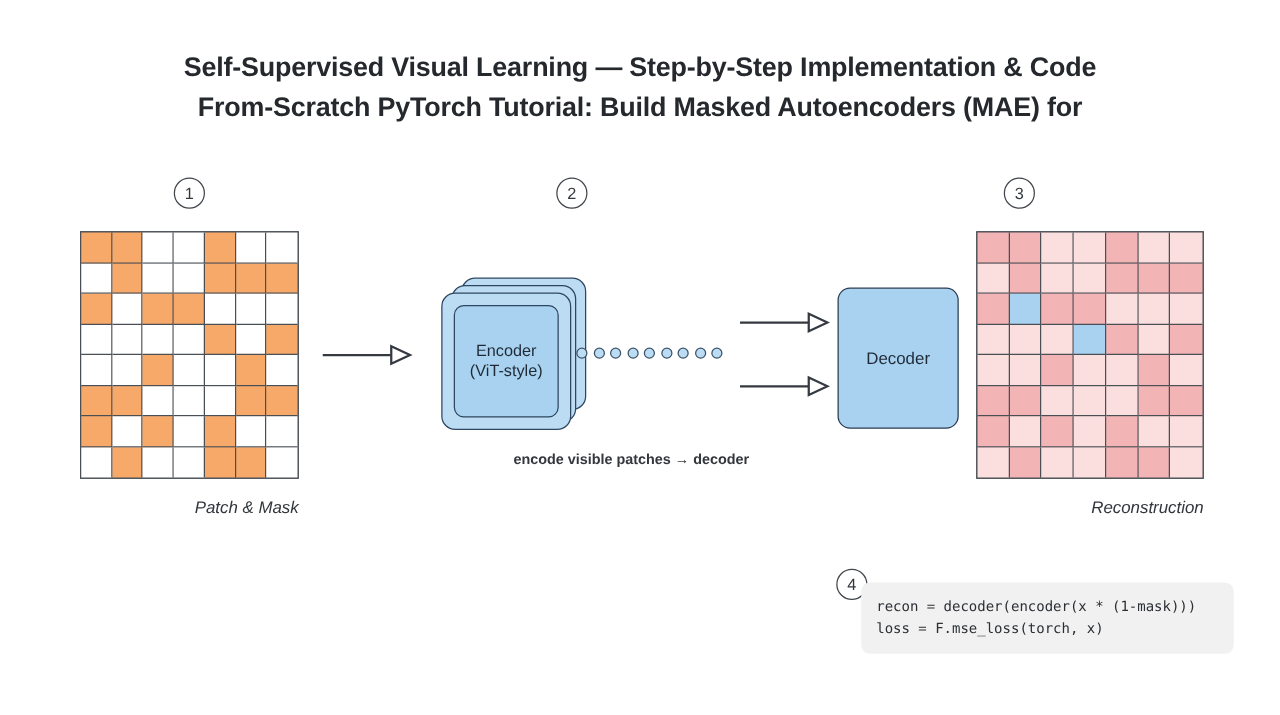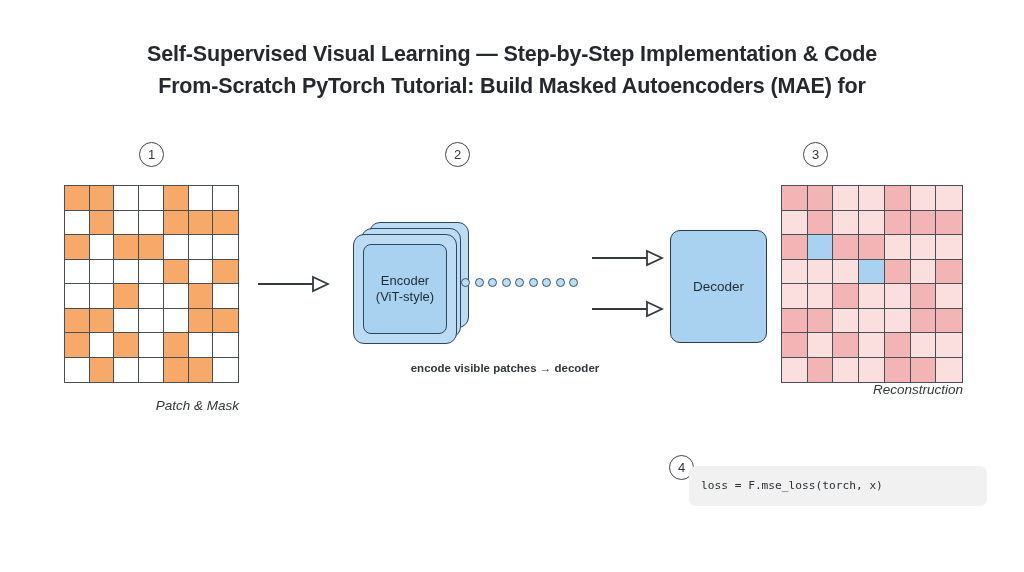--- a/index.html
+++ b/index.html
@@ -79,21 +79,21 @@
 
   .cap {
     position: absolute;
     font-size: 13.5px;
     color: #33373c;
     text-align: right;
     white-space: nowrap;
     font-style: italic;
   }
   #cap-patch { left: 64px;  top: 398px; width: 175px; }
-  #cap-recon { left: 781px; top: 382px; width: 182px; }
+  #cap-recon { left: 781px; top: 398px; width: 182px; }
 
   
   #encoder-stack {
     position: absolute;
     left: 353px;
     top: 222px;
     width: 120px;
     height: 122px;
   }
   #encoder-stack .layer {
@@ -366,14 +366,15 @@
     <div class="cell" style="background: rgb(242, 180, 180);"></div>
     <div class="cell" style="background: rgb(251, 222, 222);"></div>
     <div class="cell" style="background: rgb(251, 222, 222);"></div>
     <div class="cell" style="background: rgb(242, 180, 180);"></div>
     <div class="cell" style="background: rgb(242, 180, 180);"></div>
     <div class="cell" style="background: rgb(251, 222, 222);"></div>
   </div>
 <div class="cap" id="cap-recon">Reconstruction</div>
 
 <div id="code-block">
+  <div class="codeline">recon = decoder(encoder(x * (1-mask)))</div>
   <div class="codeline">loss = F.mse_loss(torch, x)</div>
 </div>
 
 </body></html>

